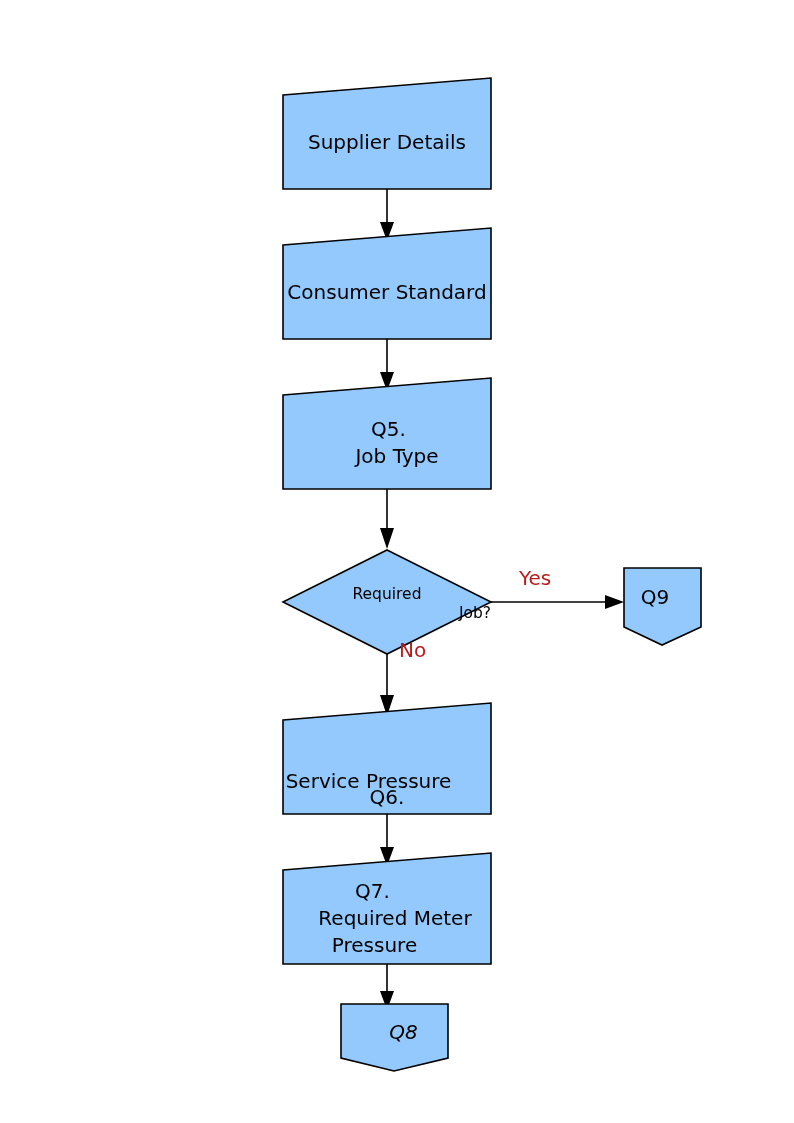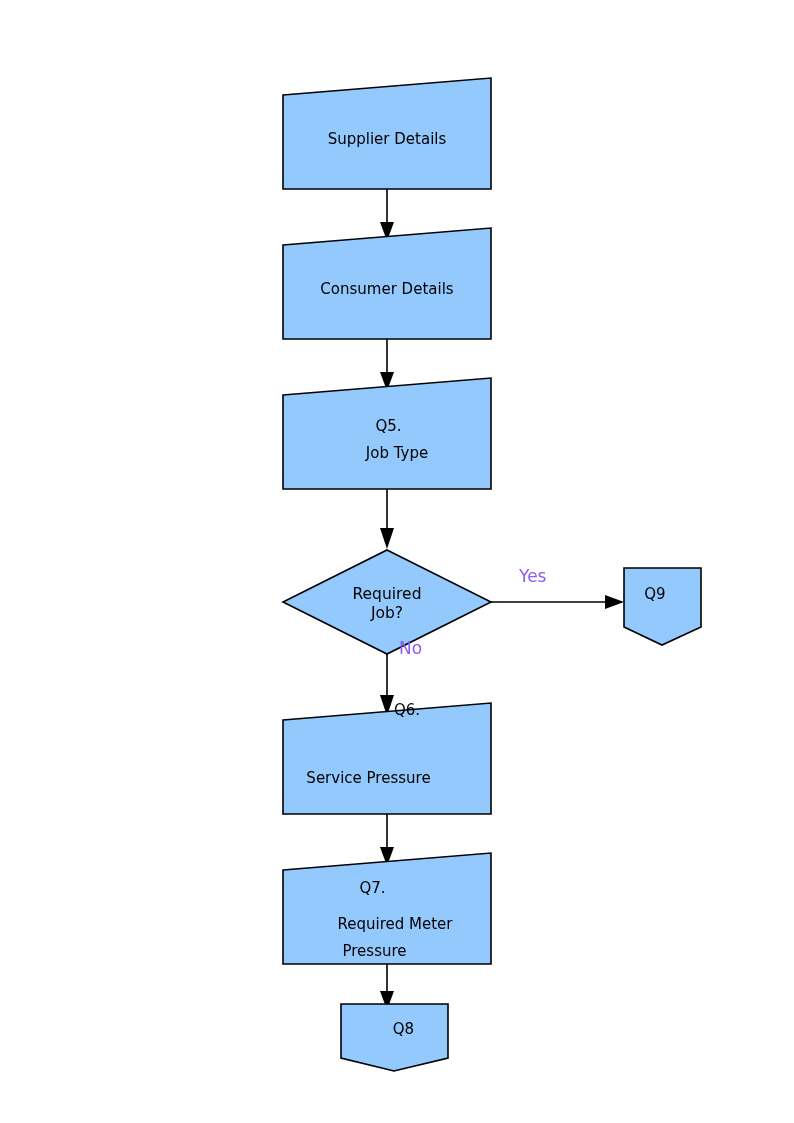--- a/index.html
+++ b/index.html
@@ -39,27 +39,27 @@
   .node-text {
     position: absolute;
     text-align: center;
     color: #000000;
     font-family: "DejaVu Sans", sans-serif;
     line-height: 1.18;
     white-space: pre;
     pointer-events: none;
     letter-spacing: 0px;
   }
-  .t-lg { font-size: 15px; }
+  .t-lg { font-size: 20px; }
   .t-md { font-size: 15.5px; }
   .edge-label {
     position: absolute;
-    color: #8b5cf6;
+    color: #b91c1c;
     font-family: "DejaVu Sans", sans-serif;
-    font-size: 17px;
+    font-size: 20px;
     white-space: pre;
   }
 </style>
 </head>
 <body>
 
 <svg id="flow-canvas" viewBox="0 0 794 1123" xmlns="http://www.w3.org/2000/svg">
 
   <polygon class="node-shape" points="283,95 491,78 491,189 283,189"></polygon>
 
@@ -94,34 +94,34 @@
   <polygon class="node-shape" points="283,870 491,853 491,964 283,964"></polygon>
 
   <line class="connector-line" x1="387" y1="964" x2="387" y2="998"></line>
   <polygon class="arrow-head" points="387,1010 380,991 394,991"></polygon>
 
   <polygon class="node-shape" points="341,1004 448,1004 448,1058 394,1071 341,1058"></polygon>
 </svg>
 
 <div class="node-text t-lg" style="left:283px; top:131px; width:208px;">Supplier Details</div>
 
-<div class="node-text t-lg" style="left:283px; top:281px; width:208px;">Consumer Details</div>
+<div class="node-text t-lg" style="left:283px; top:281px; width:208px;">Consumer Standard</div>
 
 <div class="node-text t-lg" style="left:283px; top:418px; width:211px;">Q5.</div>
 <div class="node-text t-lg" style="left:283px; top:445px; width:228px;">Job Type</div>
 
 <div class="node-text t-md" style="left:283px; top:585px; width:208px;">Required</div>
-<div class="node-text t-md" style="left:283px; top:604px; width:208px;">Job?</div>
+<div class="node-text t-md" style="left:283px; top:604px; width:208px;text-align:right;">Job?</div>
 
 <div class="node-text t-lg" style="left:624px; top:586px; width:62px;">Q9</div>
 
-<div class="node-text t-lg" style="left:283px; top:702px; width:208px;padding-left:20px;">Q6.</div>
+<div class="node-text t-lg" style="left:283px; top:786px; width:208px;">Q6.</div>
 <div class="node-text t-lg" style="left:283px; top:770px; width:171px;">Service Pressure</div>
 
 <div class="node-text t-lg" style="left:283px; top:880px; width:179px;">Q7.</div>
-<div class="node-text t-lg" style="left:283px; top:907px; width:224px;margin-top:9px;">Required Meter</div>
-<div class="node-text t-lg" style="left:283px; top:934px; width:183px;margin-top:9px;">Pressure</div>
+<div class="node-text t-lg" style="left:283px; top:907px; width:224px;">Required Meter</div>
+<div class="node-text t-lg" style="left:283px; top:934px; width:183px;">Pressure</div>
 
-<div class="node-text t-lg" style="left:341px; top:1021px; width:125px;">Q8</div>
+<div class="node-text t-lg" style="left:341px; top:1021px; width:125px;font-style:italic;">Q8</div>
 
 <div class="edge-label" style="left:519px; top:566px;">Yes</div>
 
 <div class="edge-label" style="left:399px; top:638px;">No</div>
 
 </body></html>

